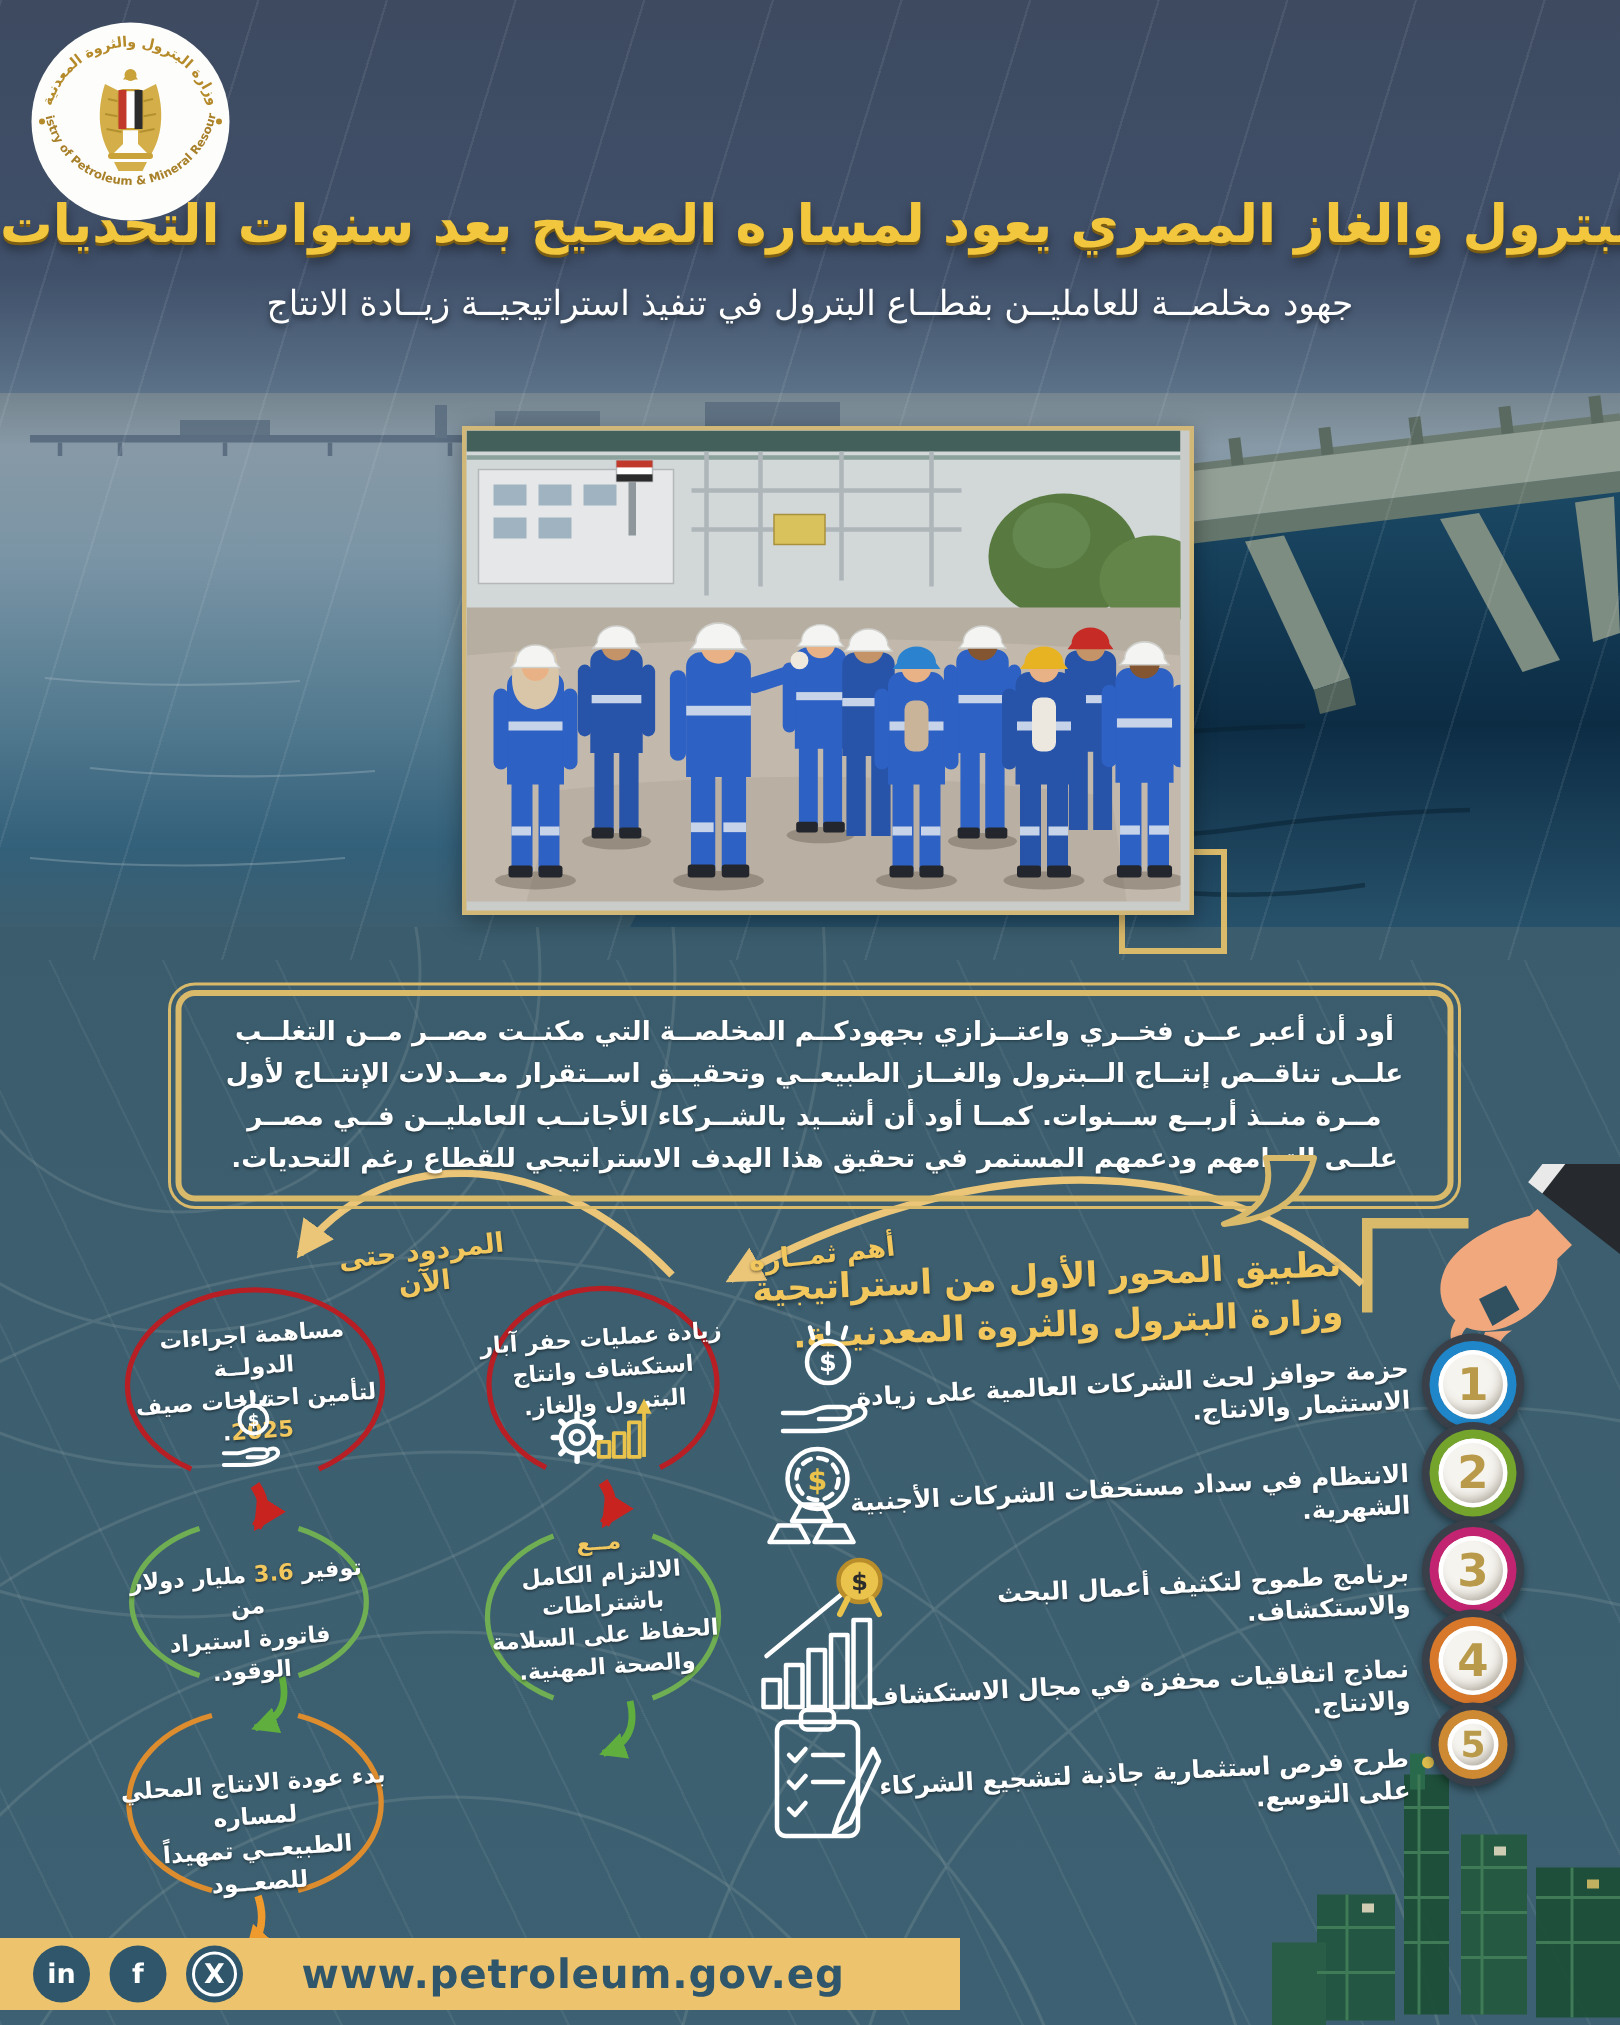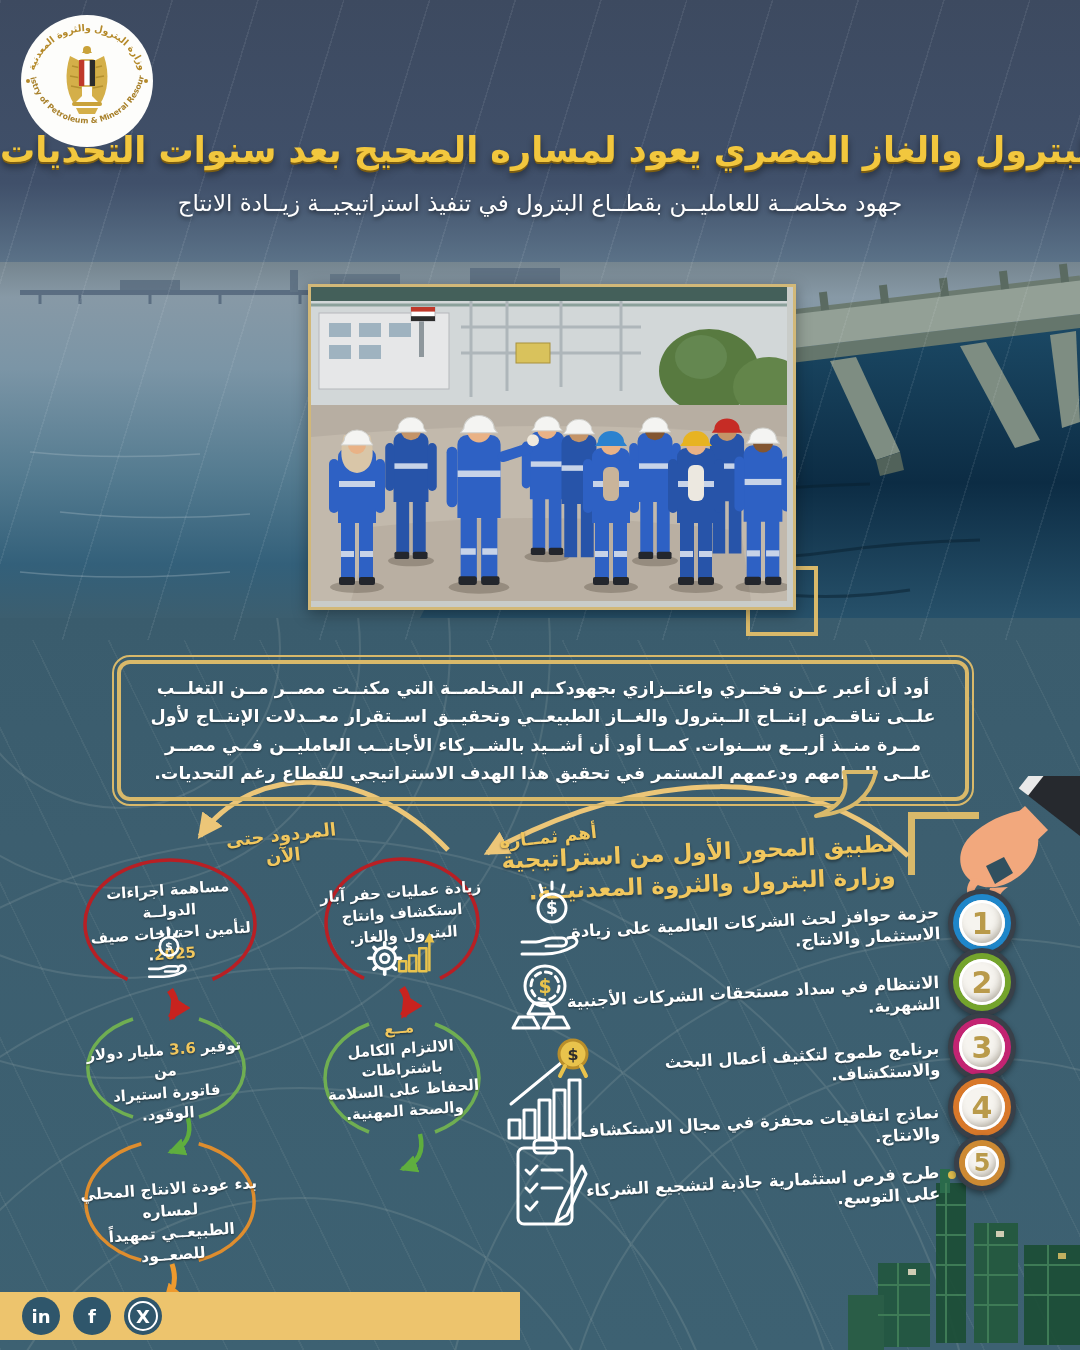--- a/index.html
+++ b/index.html
@@ -68,21 +68,21 @@
 
   
   .flow-svg{left:0;top:0;width:1080px;height:1350px;z-index:3;pointer-events:none;}
   .otext{text-align:center;direction:rtl;color:#fff;font-weight:bold;font-size:15px;
     line-height:1.42;transform:rotate(-4deg);text-shadow:0 1px 2px rgba(0,0,0,.5);z-index:4;}
   .gold{color:#f1c75e;}
   .flabel{color:#f1c75e;font-size:18px;font-weight:bold;direction:rtl;text-align:center;
     transform:rotate(-6deg);text-shadow:0 1px 2px rgba(0,0,0,.5);z-index:4;}
 
   
-  .footer-bar{left:0;top:1292px;width:520px;height:48px;background:#edc46d;z-index:6;
+  .footer-bar{left:0;top:1292px;width:640px;height:48px;background:#edc46d;z-index:6;
     display:flex;align-items:center;padding-left:22px;box-sizing:border-box;}
   .soc{width:38px;height:38px;border-radius:50%;background:#2f566b;color:#fff;
     display:flex;align-items:center;justify-content:center;font-weight:bold;font-size:18px;
     margin-right:13px;position:relative;}
   .soc.xr::after{content:"";position:absolute;inset:4px;border:2px solid #fff;border-radius:50%;}
   .url{color:#2f566b;font-size:27px;font-weight:bold;margin-left:26px;letter-spacing:.5px;}
 
   .hand-svg{left:928px;top:776px;z-index:4;}
   .plant-svg{left:848px;top:1165px;z-index:2;}
   .logo{left:18px;top:12px;z-index:4;}
@@ -615,15 +615,16 @@
       <rect x="148" y="66" width="8" height="6" fill="#d8d2b8"></rect>
       <rect x="60" y="104" width="8" height="6" fill="#d8d2b8"></rect>
       <rect x="210" y="88" width="8" height="6" fill="#c8b560"></rect>
     </g>
   </svg>
 
   <div class="footer-bar abs">
     <span class="soc">in</span>
     <span class="soc">f</span>
     <span class="soc xr">X</span>
+    <span class="url">www.petroleum.gov.eg</span>
   </div>
 
 </div>
 
 </body></html>

